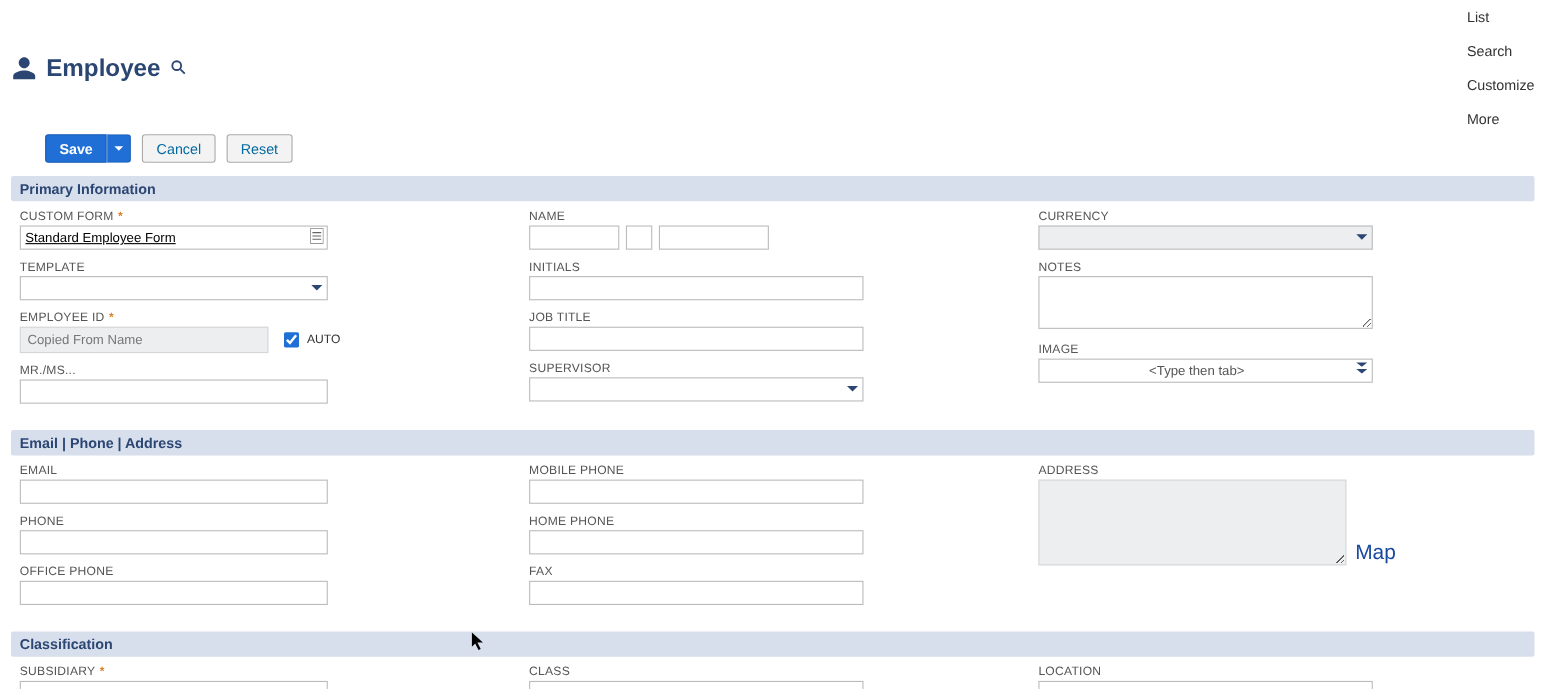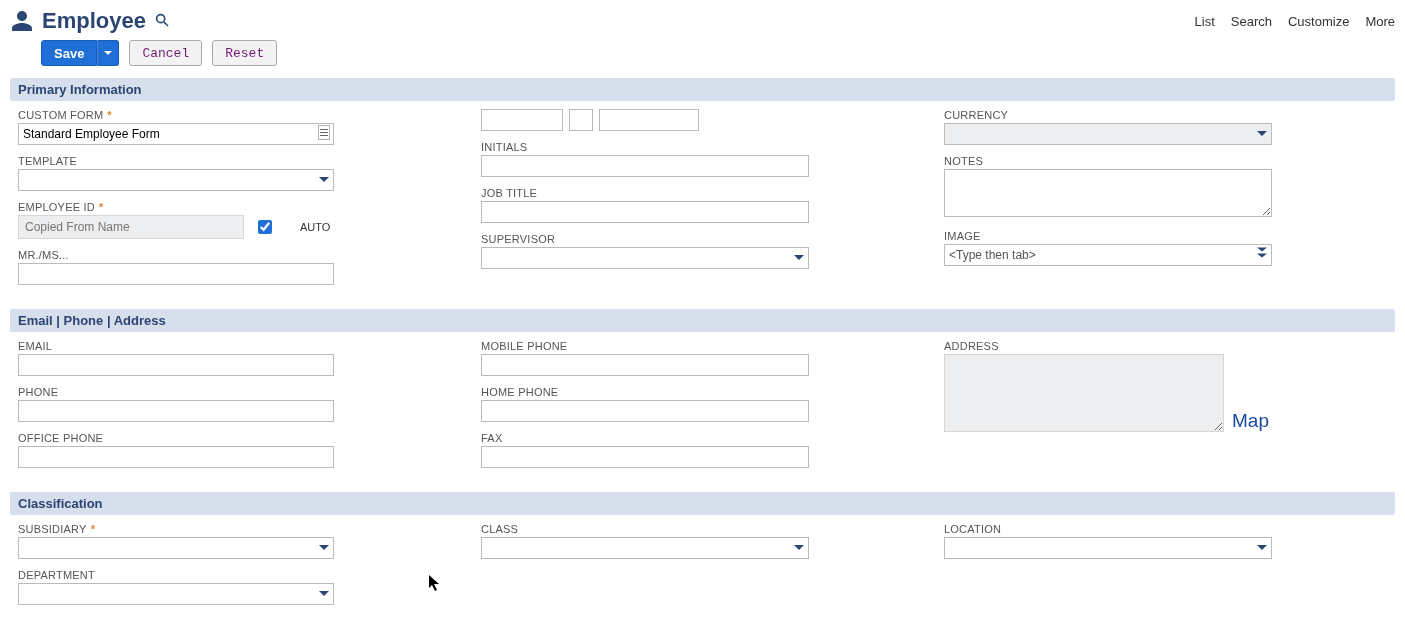--- a/index.html
+++ b/index.html
@@ -31,20 +31,21 @@
   }
   .search-icon {
     color: #2b4673;
     cursor: pointer;
   }
   .header-links {
     display: flex;
     gap: 16px;
     font-size: 13px;
     color: #333;
+    flex-direction: column;
   }
   .header-links span { cursor: pointer; }
   .button-row {
     display: flex;
     gap: 10px;
     margin-bottom: 12px;
   }
   .btn {
     height: 26px;
     padding: 0 12px;
@@ -74,22 +75,21 @@
     border-radius: 0 3px 3px 0;
     display: inline-flex;
     align-items: center;
     justify-content: center;
     color: #fff;
     cursor: pointer;
   }
   .btn-secondary {
     background: #f3f3f3;
     border: 1px solid #aaa;
-    color: #701a75;
-    font-family: Liberation Mono, monospace;
+    color: #0369a1;
   }
   .section-header {
     background: #d7deec;
     color: #2b4673;
     font-weight: bold;
     font-size: 13px;
     padding: 4px 8px;
     border-radius: 2px;
     margin-bottom: 8px;
   }
@@ -112,22 +112,22 @@
   }
   .req { color: #d9822b; font-weight: bold; }
   input[type=text], textarea {
     border: 1px solid #bbb;
     height: 22px;
     padding: 2px 4px;
     font-size: 12px;
     background: #fff;
   }
   textarea { height: auto; resize: both; }
-  .input-full { width: 316px; }
-  .input-med { width: 328px; }
+  .input-full { width: 280px; text-decoration: underline; }
+  .input-med { width: 304px; text-align: center; }
   .select-wrap {
     position: relative;
     display: inline-block;
   }
   .select-wrap input { padding-right: 20px; }
   .select-caret {
     position: absolute;
     right: 4px;
     top: 50%;
     transform: translateY(-50%);
@@ -152,21 +152,21 @@
     border: 1px solid #d6d6d6;
     color: #888;
     width: 226px;
     height: 24px;
     display: flex;
     align-items: center;
     padding: 0 6px;
   }
   .checkbox-wrap { display:flex; align-items:center; gap:4px; }
   .checkbox-wrap input { width:14px; height:14px; accent-color:#1f6fd6; }
-  .checkbox-wrap span { font-size:11px; color:#333;margin-left:21px; }
+  .checkbox-wrap span { font-size:11px; color:#333; }
   .address-box {
     width: 280px;
     height: 78px;
     background: #eceef0;
     border: 1px solid #d6d6d6;
     resize: both;
     overflow:auto;
   }
   .addr-row { display:flex; align-items:flex-end; gap:8px; }
   .map-link { color:#1a4aa0; font-size:19px; cursor:pointer;margin-top:13px; }
@@ -268,20 +268,23 @@
     <div class="field">
       <div class="field-label">
           <span>MR./MS...</span>
         </div>
       <input type="text" class="input-full" style="">
     </div>
   </div>
 
   <div class="col">
     <div class="field">
+      <div class="field-label">
+          <span>NAME</span>
+        </div>
       <div class="name-row">
         <input type="text" style="">
         <input type="text" style="">
         <input type="text" style="">
       </div>
     </div>
     <div class="field">
       <div class="field-label">
           <span>INITIALS</span>
         </div>

